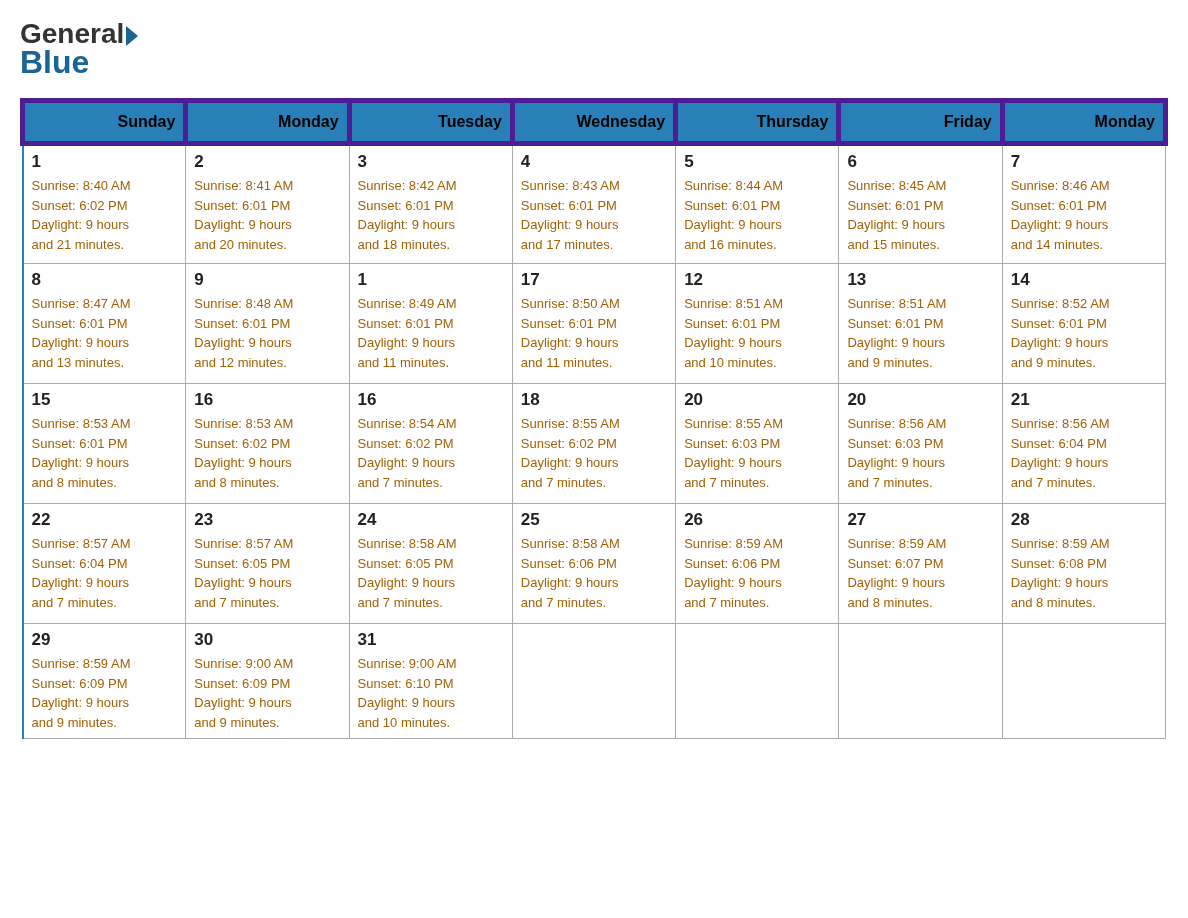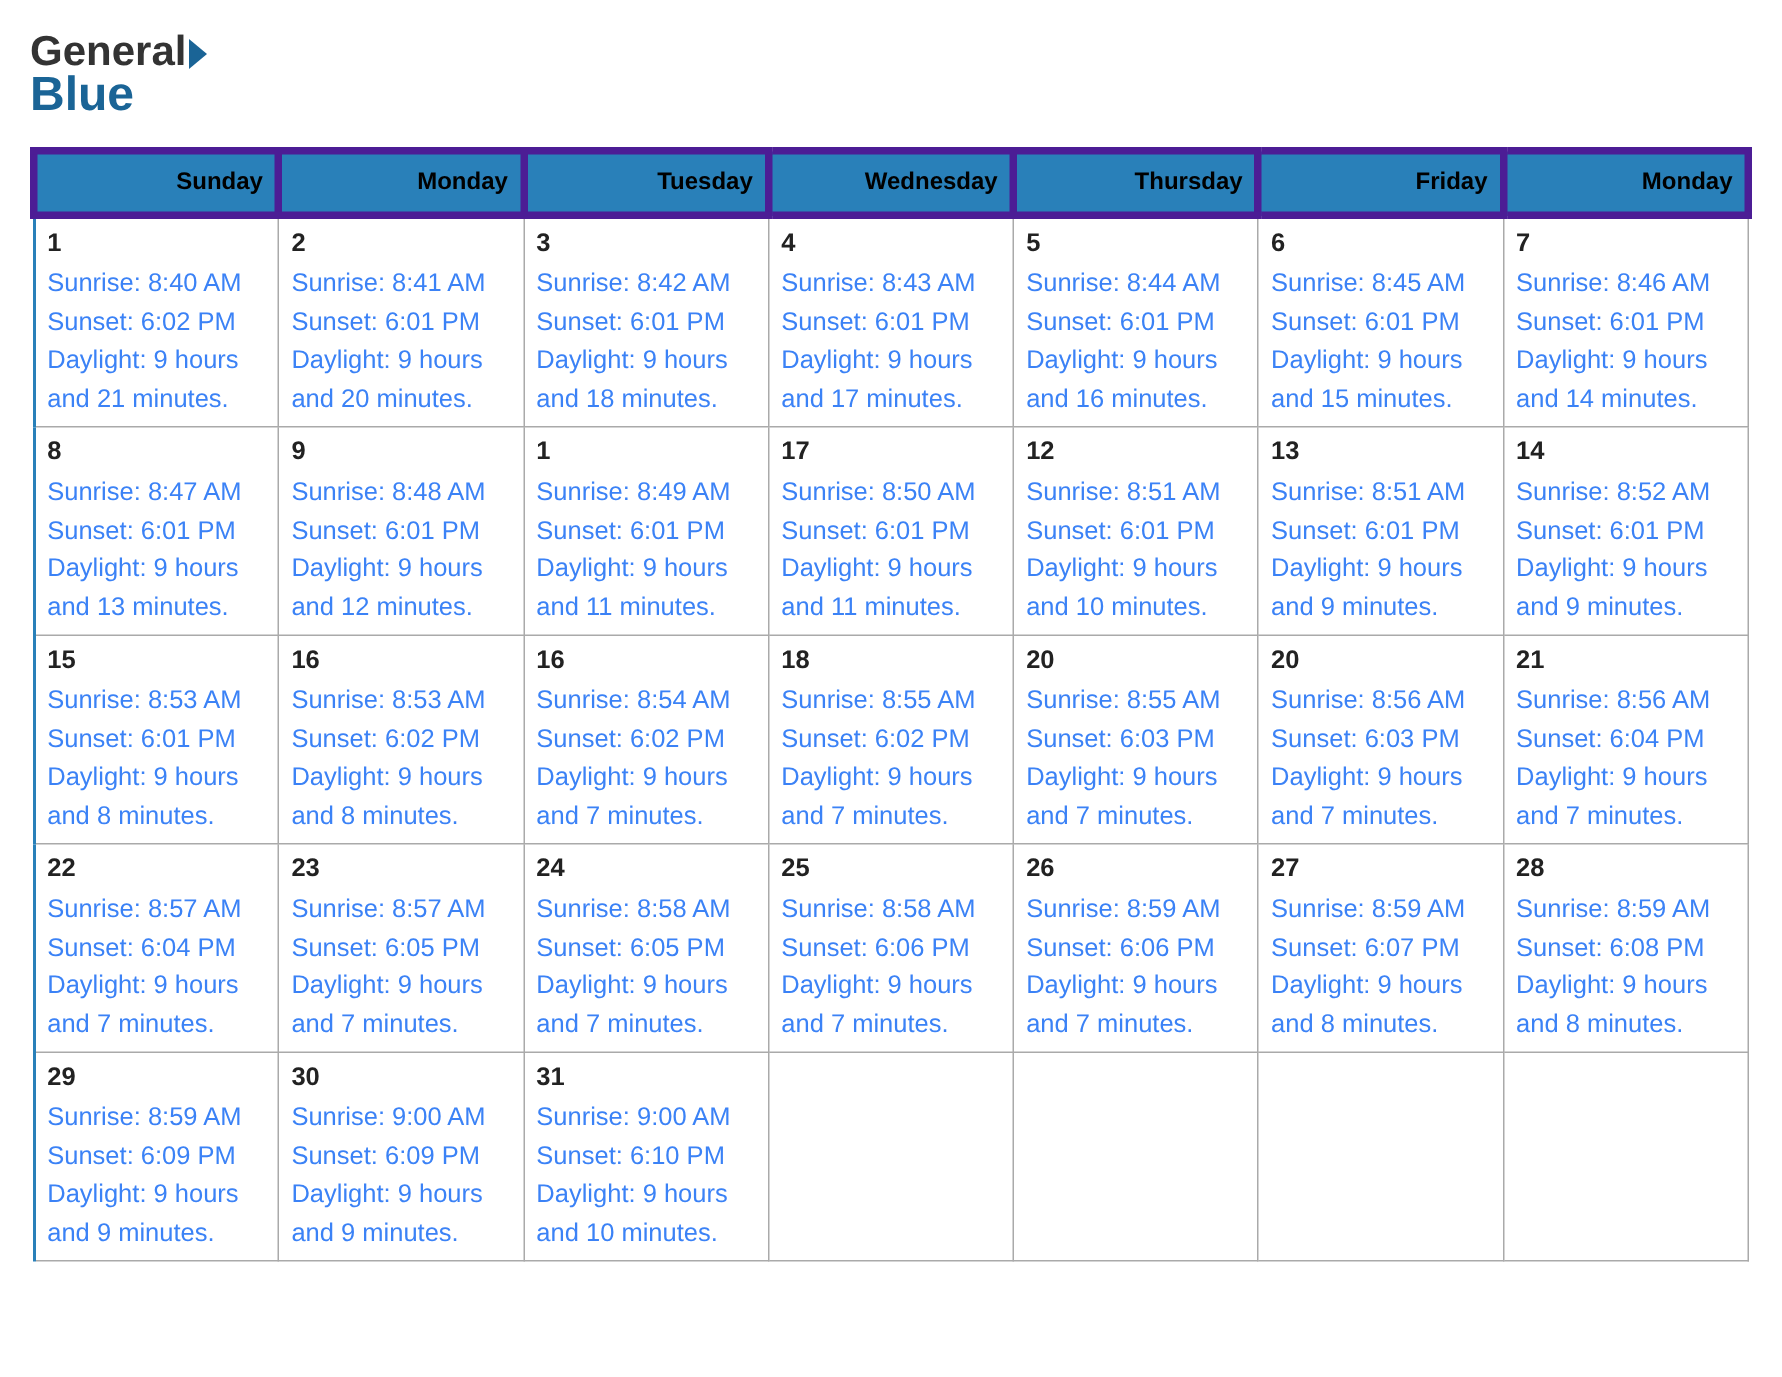--- a/index.html
+++ b/index.html
@@ -85,23 +85,23 @@
       height: auto;
     }
     .day-number {
       font-size: 17px;
       font-weight: bold;
       display: block;
       margin-bottom: 4px;
       color: #222;
     }
     .day-info {
-      font-size: 17px;
+      font-size: 13px;
       line-height: 1.5;
-      color: #3b82f6;
+      color: #a16207;
     }
     .empty-cell {
       background: #fff;
     }
     tbody tr td:first-child {
       border-left: 2px solid #2980b9;
     }
   </style>
 </head>
 <body>

